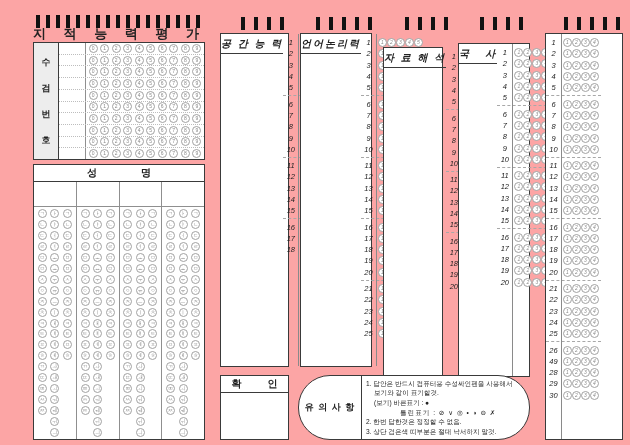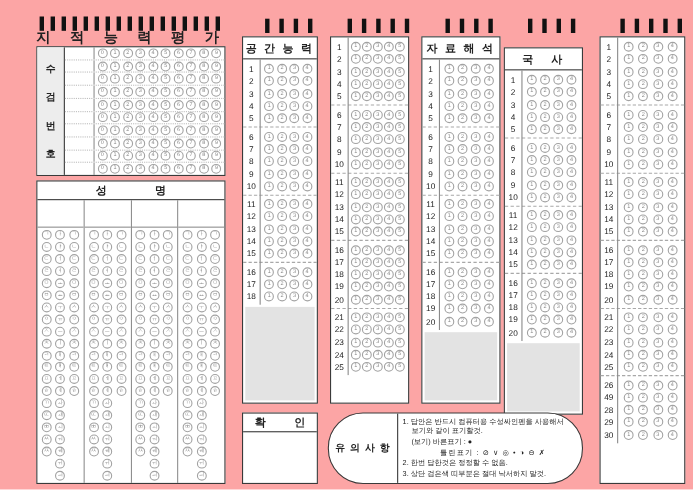--- a/index.html
+++ b/index.html
@@ -40,21 +40,21 @@
     justify-content:center; align-items:center; gap:44px; font-size:10px; font-weight:bold;}
   .name-cols{flex:1; display:flex;}
   .name-col{flex:1; display:flex; flex-direction:column;}
   .name-col + .name-col{border-left:1px solid var(--soft);}
   .name-write{height:24px; border-bottom:1px solid var(--soft);}
   .name-rows{flex:1; display:flex; flex-direction:column; padding:1px 2px;}
   .name-row{flex:1; display:flex; justify-content:space-around; align-items:center;}
   .jamo-slot{width:9px; display:flex; justify-content:center;}
   .name-row .bubble{font-size:5px;}
   
-  .subject-box{display:flex; flex-direction:column;}
+  .subject-box{display:flex; flex-direction:row;font-style:italic;}
   .subject-header{height:19px; border-bottom:1px solid var(--line); display:flex;
     align-items:center; justify-content:center; font-size:10px; font-weight:bold;
     letter-spacing:2px; white-space:pre;}
   .qarea{position:relative; padding-top:1px;}
   .vline{position:absolute; left:15px; top:0; bottom:0; width:1px; background:#8a8a8a;}
   .qgroup{padding:2px 0;}
   .qgroup + .qgroup{border-top:1px dashed #a8a8a8;}
   .qrow{display:flex; align-items:center; height:11.3px;}
   .qnum{width:15px; text-align:center; font-size:7.5px; color:#222;}
   .qopts{flex:1; display:flex; justify-content:space-evenly; align-items:center; padding:0 2px;}
@@ -1329,20 +1329,21 @@
         <div class="gray-filler"></div>
       </div>
       <div class="abs marks-row" style="left: 315.5px; top: 17px; width: 56px;">
         <div class="tmark"></div>
         <div class="tmark"></div>
         <div class="tmark"></div>
         <div class="tmark"></div>
         <div class="tmark"></div>
       </div>
       <div class="abs box subject-box" style="left: 300px; top: 33px; width: 72px; height: 334px;">
+        <div class="subject-header">언어논리력</div>
         <div class="qarea">
           <div class="vline"></div>
           <div class="qgroup">
             <div class="qrow">
               <div class="qnum">1</div>
               <div class="qopts">
                 <div class="bubble">1</div>
                 <div class="bubble">2</div>
                 <div class="bubble">3</div>
                 <div class="bubble">4</div>
@@ -1600,21 +1601,21 @@
           </div>
         </div>
         <div class="white-filler"></div>
       </div>
       <div class="abs marks-row" style="left: 405px; top: 17px; width: 43px;">
         <div class="tmark"></div>
         <div class="tmark"></div>
         <div class="tmark"></div>
         <div class="tmark"></div>
       </div>
-      <div class="abs box subject-box" style="left: 383px; top: 33px; width: 72px; height: 334px;">
+      <div class="abs box subject-box" style="left: 383px; top: 47px; width: 60px; height: 334px;">
         <div class="subject-header">자 료 해 석</div>
         <div class="qarea">
           <div class="vline"></div>
           <div class="qgroup">
             <div class="qrow">
               <div class="qnum">1</div>
               <div class="qopts">
                 <div class="bubble">1</div>
                 <div class="bubble">2</div>
                 <div class="bubble">3</div>

